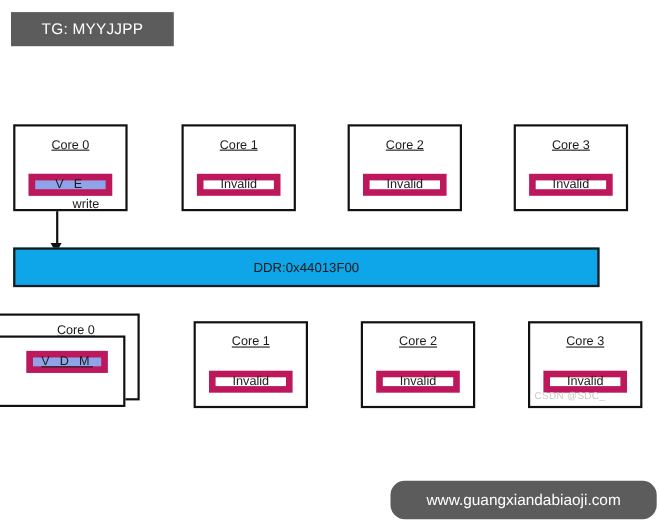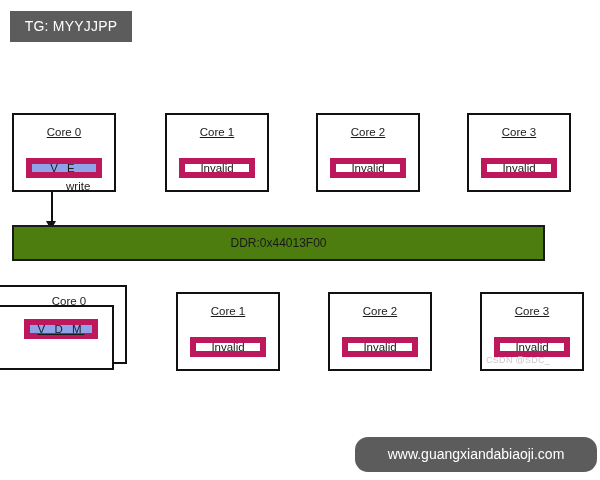--- a/index.html
+++ b/index.html
@@ -18,21 +18,21 @@
     width: 600px;
     height: 480px;
     background: #ffffff;
   }
 
   
   .tg-tag {
     position: absolute;
     left: 10px;
     top: 11px;
-    width: 122px;
+    width: 148px;
     height: 31px;
     background: #5c5c5c;
     color: #ffffff;
     font-size: 14px;
     line-height: 31px;
     text-align: center;
     letter-spacing: 0.2px;
     white-space: nowrap;
   }
 
@@ -152,21 +152,21 @@
   }
 
   
   .ddr-bar {
     position: absolute;
     box-sizing: border-box;
     left: 12px;
     top: 225px;
     width: 533px;
     height: 36px;
-    background: #4d7c0f;
+    background: #0ea5e9;
     border: 2px solid #1a1a1a;
     display: flex;
     align-items: center;
     justify-content: center;
     font-size: 12px;
     color: #1a1a1a;
     white-space: nowrap;
   }
 
   

